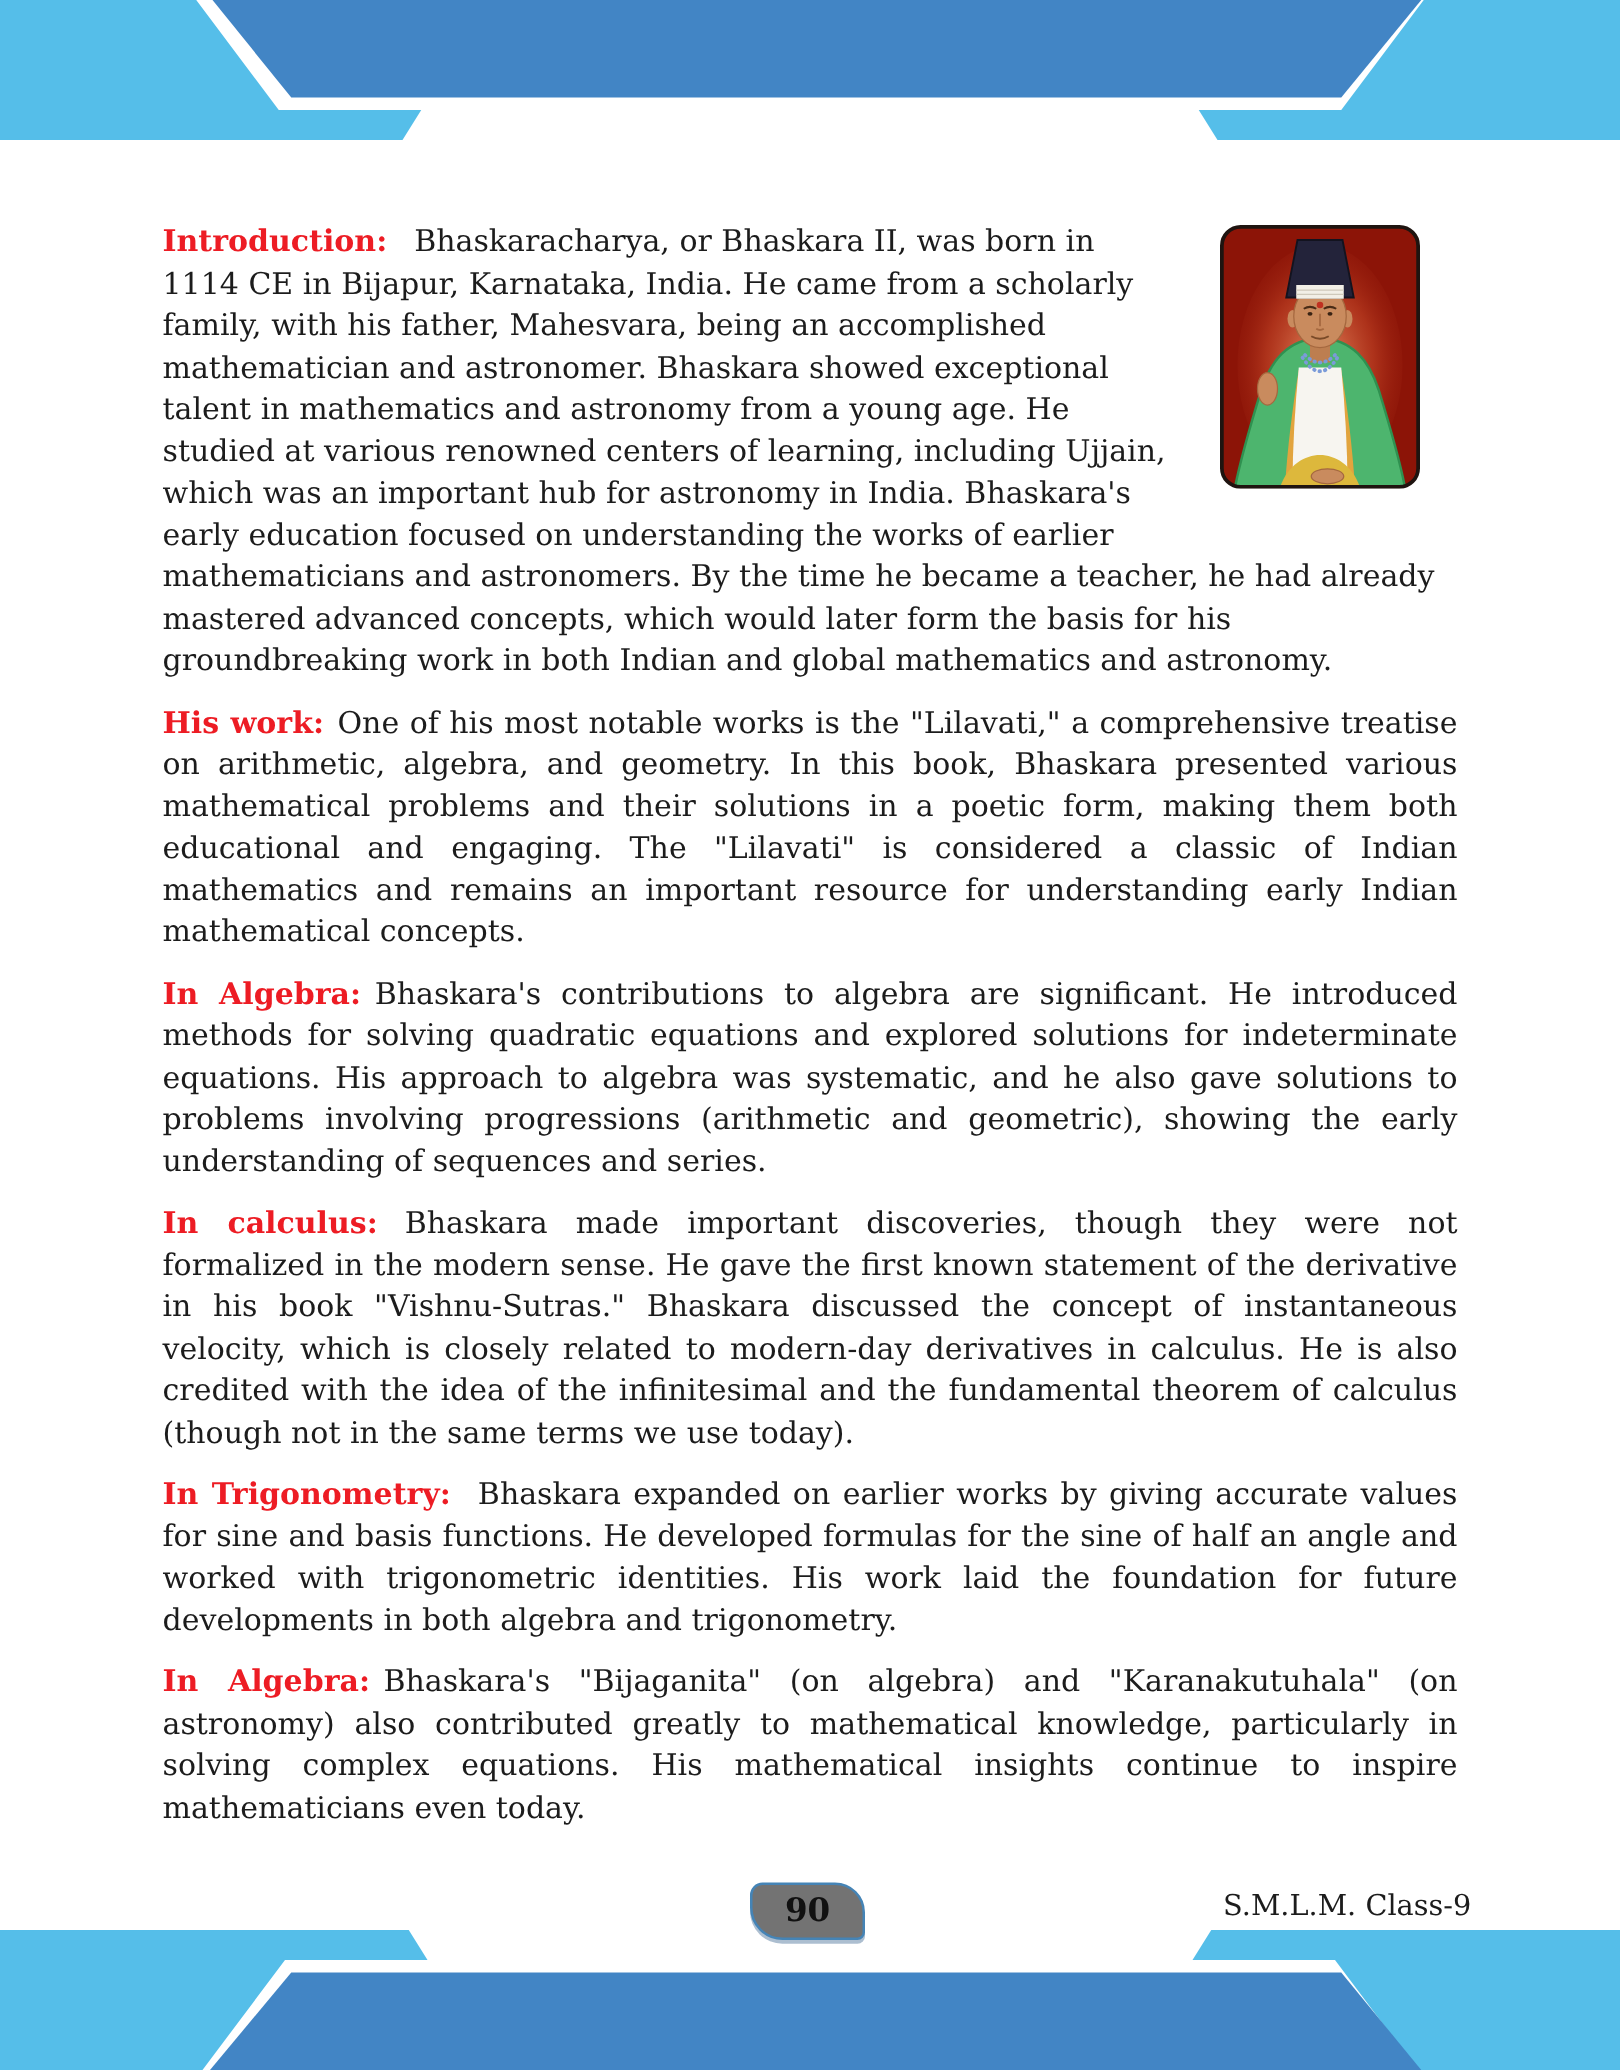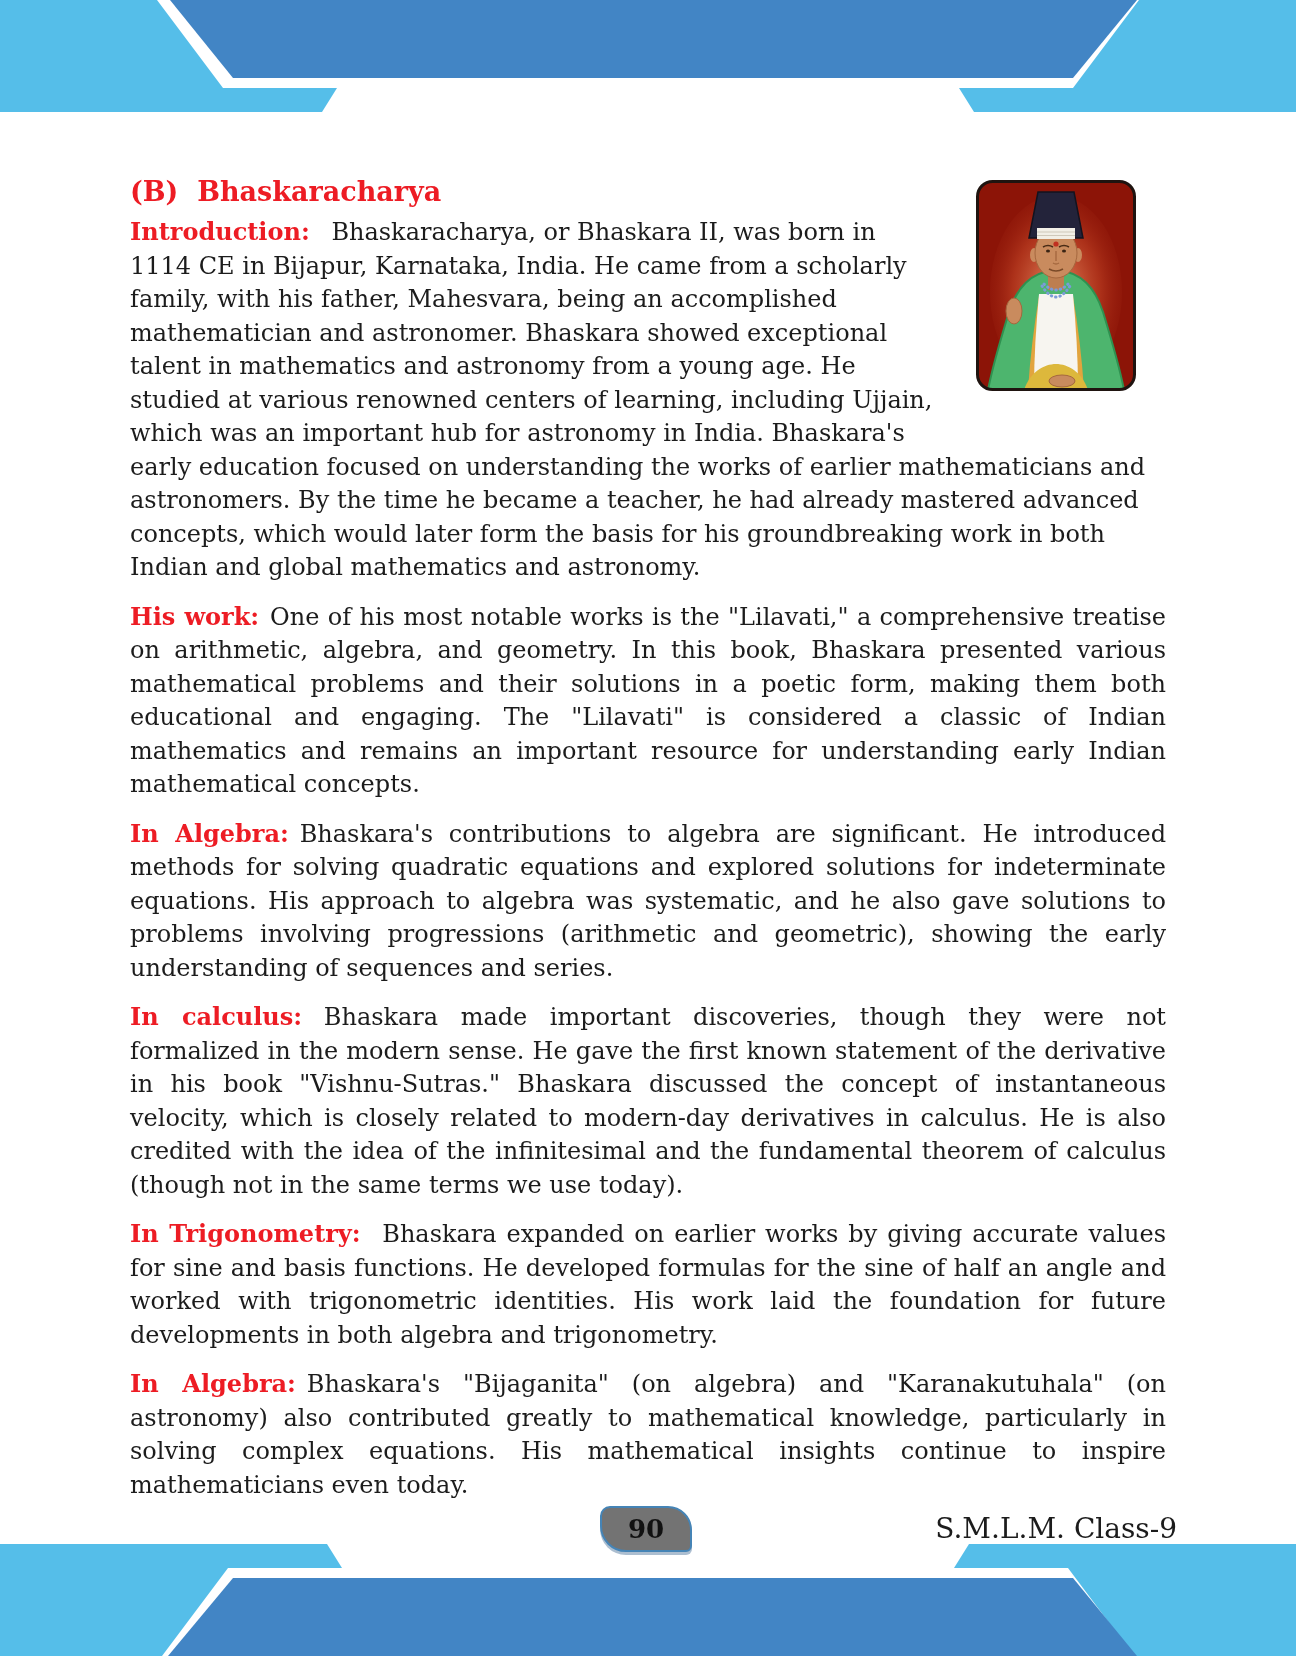--- a/index.html
+++ b/index.html
@@ -59,21 +59,21 @@
     border: 2px solid #4584b6;
     border-radius: 10px 24px 6px 26px;
     box-shadow: 0 3px 0 rgba(70,110,150,0.45);
     box-sizing: border-box;
     display: flex; align-items: center; justify-content: center;
     font-size: 26px; font-weight: bold; color: #111111;
   }
   .book-label {
     position: absolute;
     right: 119px; top: 1512px;
-    font-size: 28px;
+    font-size: 23px;
     color: #1c1c1c;
   }
 </style>
 </head>
 <body>
 
 <svg class="deco top" width="1296" height="120" viewBox="0 0 1296 120">
   <polygon fill="#55bee9" points="0,0 157,0 223,88 337,88 322,112 0,112"></polygon>
   <polygon fill="#55bee9" points="1296,0 1139,0 1073,88 959,88 974,112 1296,112"></polygon>
   <polygon fill="#4285c5" points="170,0 1137,0 1073,78 233,78"></polygon>
@@ -128,21 +128,20 @@
         <path d="M80,71 L80,81 M77,83 Q80,85 83,83" fill="none" stroke="#a5683f" stroke-width="1.4"></path>
         <path d="M73,89 Q80,93 87,89" fill="none" stroke="#7a4a28" stroke-width="1.6"></path>
 
         <path d="M68,104 Q80,116 92,104" fill="none" stroke="#7b9bd9" stroke-width="3" stroke-linecap="round" stroke-dasharray="0.5 4"></path>
         <path d="M66,106 Q80,128 94,106" fill="none" stroke="#7b9bd9" stroke-width="3" stroke-linecap="round" stroke-dasharray="0.5 4"></path>
       </g>
       <rect x="1.5" y="1.5" width="157" height="208" rx="15" fill="none" stroke="#1f1410" stroke-width="3"></rect>
     </svg>
   </figure>
 
-  <h2 class="title">(B)  Bhaskaracharya</h2>
 
   <p class="para intro"><span class="lead wide">Introduction:</span><span>Bhaskaracharya, or Bhaskara II, was born in 1114 CE in Bijapur, Karnataka, India. He came from a scholarly family, with his father, Mahesvara, being an accomplished mathematician and astronomer. Bhaskara showed exceptional talent in mathematics and astronomy from a young age. He studied at various renowned centers of learning, including Ujjain, which was an important hub for astronomy in India. Bhaskara's early education focused on understanding the works of earlier mathematicians and astronomers. By the time he became a teacher, he had already mastered advanced concepts, which would later form the basis for his groundbreaking work in both Indian and global mathematics and astronomy.</span></p>
 
 
   <p class="para just"><span class="lead">His work:</span><span>One of his most notable works is the "Lilavati," a comprehensive treatise on arithmetic, algebra, and geometry. In this book, Bhaskara presented various mathematical problems and their solutions in a poetic form, making them both educational and engaging. The "Lilavati" is considered a classic of Indian mathematics and remains an important resource for understanding early Indian mathematical concepts.</span></p>
 
   <p class="para just"><span class="lead">In Algebra:</span><span>Bhaskara's contributions to algebra are significant. He introduced methods for solving quadratic equations and explored solutions for indeterminate equations. His approach to algebra was systematic, and he also gave solutions to problems involving progressions (arithmetic and geometric), showing the early understanding of sequences and series.</span></p>
 
   <p class="para just"><span class="lead wide">In calculus:</span><span>Bhaskara made important discoveries, though they were not formalized in the modern sense. He gave the first known statement of the derivative in his book "Vishnu-Sutras." Bhaskara discussed the concept of instantaneous velocity, which is closely related to modern-day derivatives in calculus. He is also credited with the idea of the infinitesimal and the fundamental theorem of calculus (though not in the same terms we use today).</span></p>
 

